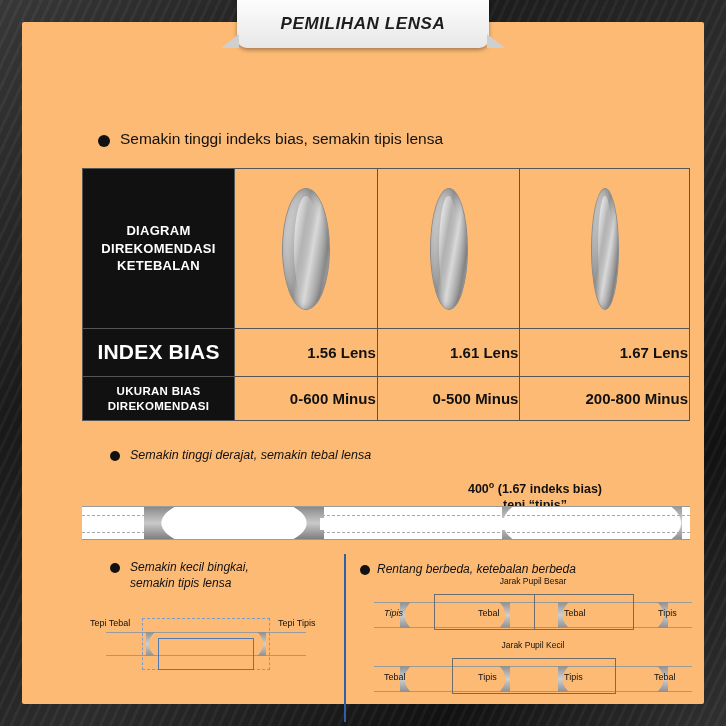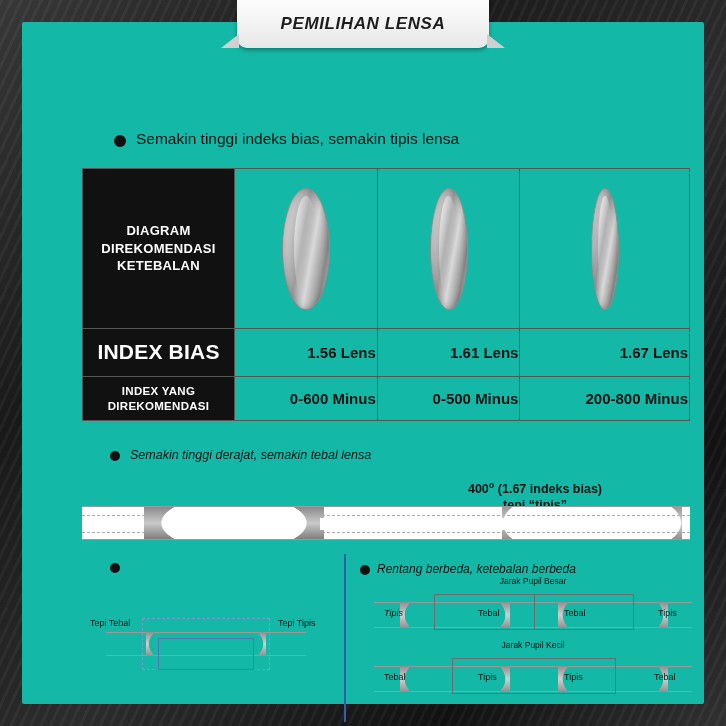--- a/index.html
+++ b/index.html
@@ -16,21 +16,21 @@
     background:
       linear-gradient(135deg,#3a3a3a 0%,#1a1a1a 30%,#2e2e2e 55%,#121212 80%,#333 100%);
   }
   .frame:before{
     content:"";position:absolute;inset:0;
     background:repeating-linear-gradient(115deg, rgba(255,255,255,0.035) 0 3px, rgba(0,0,0,0.04) 3px 9px);
   }
   .card {
     position:absolute;
     left:22px; top:22px; right:22px; bottom:22px;
-    background:#14b8a6;
+    background:#fdba74;
     border-radius:2px;
   }
   
   .ribbon {
     position:absolute; left:50%; transform:translateX(-50%);
     top:-22px; width:252px; height:48px;
     background:linear-gradient(#fdfdfd,#e7e7e7);
     border-bottom-left-radius:10px; border-bottom-right-radius:10px;
     box-shadow:0 2px 4px rgba(0,0,0,0.35);
     display:flex; align-items:center; justify-content:center;
@@ -50,21 +50,21 @@
   .bullet-row { display:flex; align-items:flex-start; gap:10px; }
   .dot {
     width:12px; height:12px; border-radius:50%; background:#111;
     flex:0 0 auto; margin-top:4px;
   }
   .dot.sm { width:10px;height:10px;margin-top:3px; }
   .b-text { font-size:15.5px; color:#111; }
   .b-text.it { font-style:italic; font-size:12.5px; line-height:1.25; }
   .b-text.it2 { font-style:italic; font-size:12px; line-height:1.3; }
 
-  #lead { position:absolute; left:92px; top:108px;align-items:center; }
+  #lead { position:absolute; left:76px; top:108px;align-items:center; }
 
   
   .tbl {
     position:absolute; left:60px; top:146px; width:608px;
     border:1px solid #000; border-collapse:collapse;
   }
   .tbl td { border:1px solid #555; vertical-align:middle; }
   .tbl .hdr {
     background:#111; color:#fff; text-align:center; font-weight:bold;
     font-size:13px; line-height:1.35; letter-spacing:.3px;
@@ -176,21 +176,21 @@
       </td>
     </tr>
     <tr class="row2">
       <td class="hdr big">INDEX BIAS</td>
       <td class="cell-c">1.56 Lens</td>
       <td class="cell-c">1.61 Lens</td>
       <td class="cell-c">1.67 Lens</td>
     </tr>
     <tr class="row3">
       <td class="hdr small">
-        <div>INDEX YANG</div>
+        <div>UKURAN BIAS</div>
         <div>DIREKOMENDASI</div>
       </td>
       <td class="cell-c">0-600 Minus</td>
       <td class="cell-c">0-500 Minus</td>
       <td class="cell-c">200-800 Minus</td>
     </tr>
   </tbody>
     </table>
 
   <div id="sec2-bullet" class="bullet-row">
@@ -223,20 +223,24 @@
                 background:linear-gradient(#9a9a9a,#d2d2d2 50%,#909090);
                 -webkit-mask-image:radial-gradient(ellipse 130px 52px at 50% 50%, transparent 68%, #000 69%);
                 mask-image:radial-gradient(ellipse 130px 52px at 50% 50%, transparent 68%, #000 69%);"></div>
     <div style="position:absolute;left:416px;top:11px;width:12px;height:12px;background:#fff;"></div>
   </div>
 
   <div class="vdiv"></div>
 
   <div id="sec3l-bullet" class="bullet-row">
     <span class="dot sm"></span>
+    <span class="b-text it2">
+      <span>Semakin kecil bingkai,</span><br>
+      <span>semakin tipis lensa</span>
+    </span>
   </div>
 
   <div id="mini-diagram">
     <div style="position:absolute;left:24px;top:24px;width:200px;height:24px;border-top:1px solid #9a9a9a;border-bottom:1px solid #9a9a9a;"></div>
     <div style="position:absolute;left:64px;top:24px;width:120px;height:24px;
                 background:linear-gradient(#8f8f8f,#cfcfcf 50%,#8f8f8f);
                 -webkit-mask-image:radial-gradient(ellipse 86px 40px at 50% 50%, transparent 66%, #000 67%);
                 mask-image:radial-gradient(ellipse 86px 40px at 50% 50%, transparent 66%, #000 67%);"></div>
     <div style="position:absolute;left:60px;top:10px;width:128px;height:52px;border:1px dashed #7d9bc9;"></div>
     <div style="position:absolute;left:76px;top:30px;width:96px;height:32px;border:1px solid #4f79b5;"></div>

